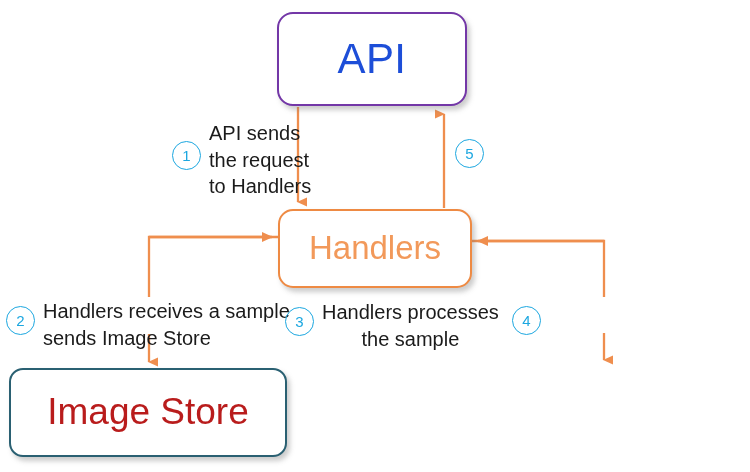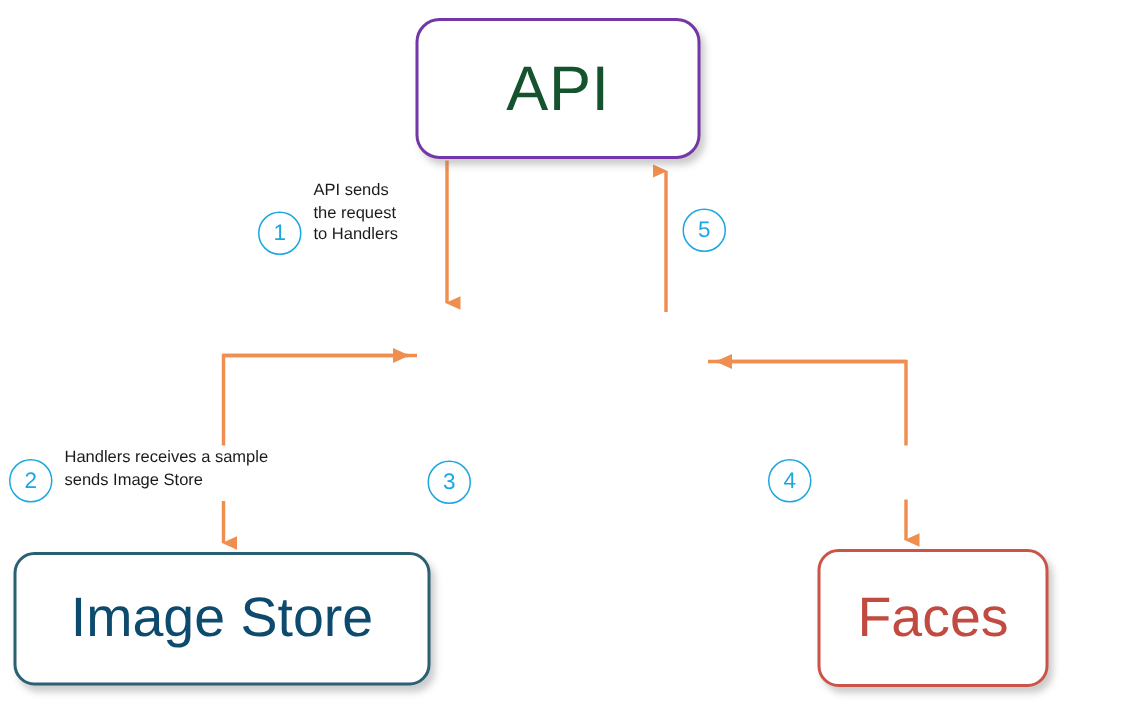--- a/index.html
+++ b/index.html
@@ -42,21 +42,21 @@
   }
   .node-label { display: block; white-space: nowrap; }
 
   #node-api {
     left: 277px; top: 12px;
     width: 190px; height: 94px;
     border: 2.4px solid #7337a7;
     border-radius: 16px;
   }
   #node-api .node-label {
-    color: #14532d;
+    color: #1d4ed8;
     font-size: 42px;
     letter-spacing: 0.4px;
   }
 
   #node-handlers {
     left: 278px; top: 209px;
     width: 194px; height: 79px;
     border: 2.4px solid #ee8a43;
     border-radius: 15px;
   }
@@ -65,21 +65,21 @@
     font-size: 33px;
   }
 
   #node-image-store {
     left: 9px; top: 368px;
     width: 278px; height: 89px;
     border: 2.4px solid #2a6072;
     border-radius: 14px;
   }
   #node-image-store .node-label {
-    color: #0c4a6e;
+    color: #b91c1c;
     font-size: 37px;
   }
 
   #node-faces {
     left: 545px; top: 366px;
     width: 154px; height: 92px;
     border: 2.4px solid #cb5449;
     border-radius: 14px;
   }
   #node-faces .node-label {
@@ -101,21 +101,21 @@
     border-radius: 50%;
     color: #1ca7e0;
     font-size: 15px;
     line-height: 27px;
     text-align: center;
     box-sizing: border-box;
     margin-top: 1px;
   }
   .step-text {
     color: #1b1b1b;
-    font-size: 11px;
+    font-size: 20px;
     line-height: 1.33;
     margin-left: 8px;
     white-space: pre-line;
   }
 
   #step-1 { left: 172px; top: 120px; }
   #step-1 .step-badge { margin-top: 21px; }
 
   #step-5 { left: 455px; top: 118px; }
   #step-5 .step-badge { margin-top: 21px; }
@@ -166,47 +166,49 @@
       <path d="M 604 333 L 604 360" marker-end="url(#arrow-down)"></path>
 
       <path d="M 604 241 L 478 241" marker-end="url(#arrow-left)"></path>
     </g>
   </svg>
 
   <div class="node" id="node-api">
     <span class="node-label">API</span>
   </div>
 
+  <div class="node" id="node-handlers">
+    <span class="node-label">Handlers</span>
+  </div>
 
   <div class="node" id="node-image-store">
     <span class="node-label">Image Store</span>
   </div>
 
-  <div class="node" id="node-faces">
-    <span class="node-label">Faces</span>
-  </div>
 
   <div class="step" id="step-1">
     <div class="step-badge">1</div>
     <div class="step-text">API sends
 the request
 to Handlers</div>
   </div>
 
   <div class="step" id="step-5">
     <div class="step-badge">5</div>
   </div>
 
   <div class="step" id="step-2">
     <div class="step-badge">2</div>
     <div class="step-text">Handlers receives a sample
 sends Image Store</div>
   </div>
 
   <div class="step" id="step-3">
     <div class="step-badge">3</div>
+    <div class="step-text">Handlers processes
+the sample</div>
   </div>
 
   <div class="step" id="step-4">
     <div class="step-badge">4</div>
   </div>
 
 </div>
 
 </body></html>

